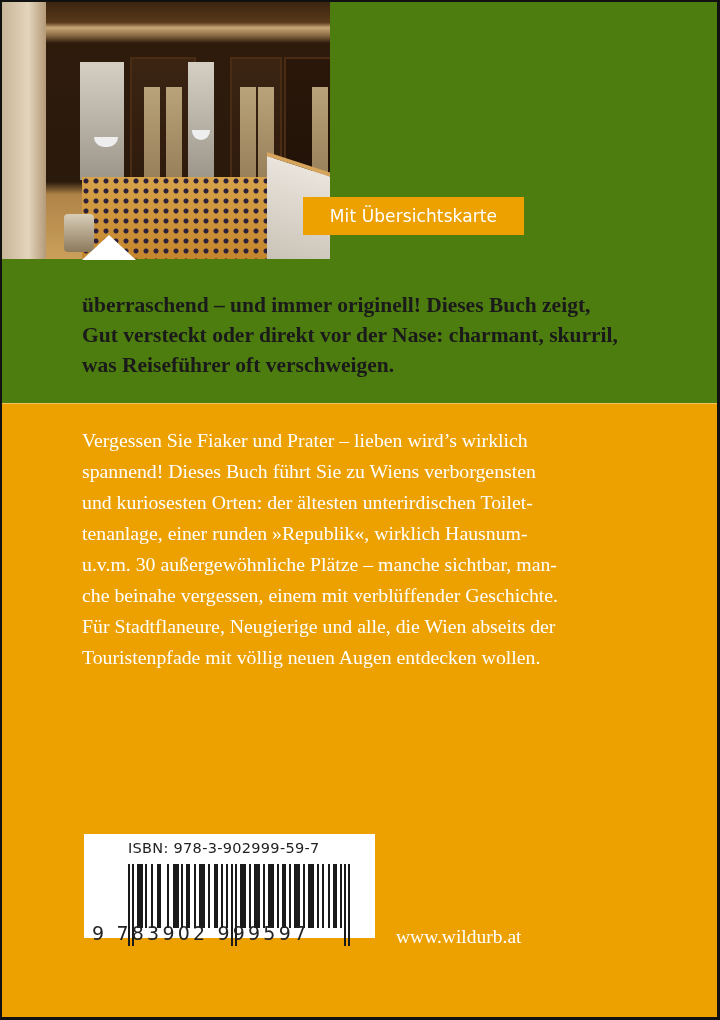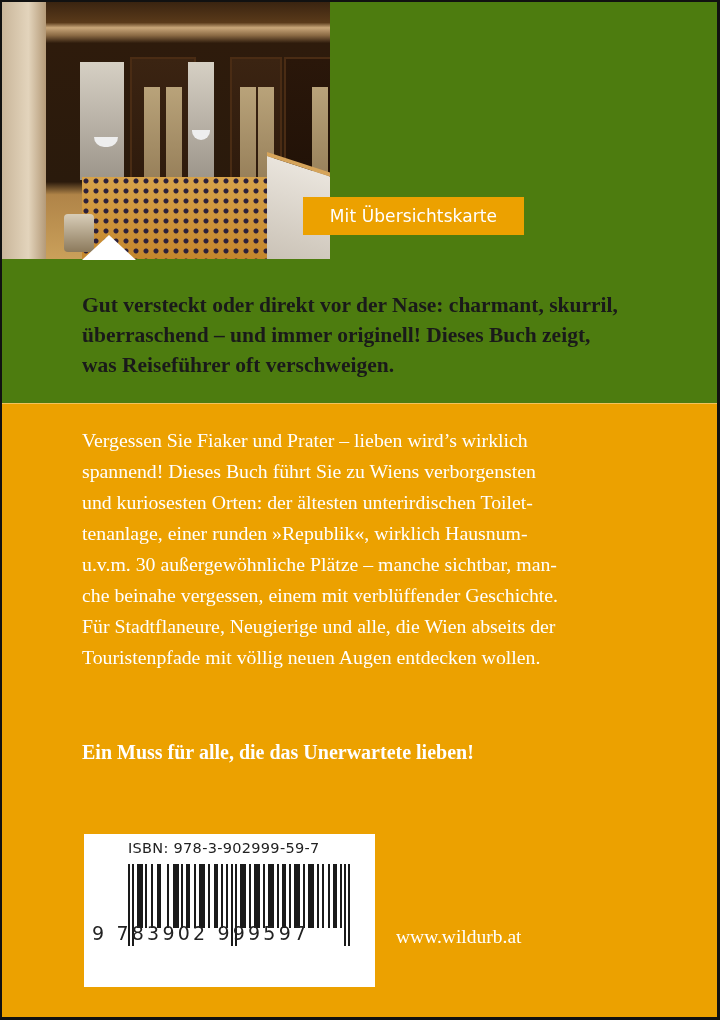--- a/index.html
+++ b/index.html
@@ -23,21 +23,21 @@
   .notch { position:absolute; left:80px; top:233px; width:0; height:0; border-left:27px solid transparent; border-right:27px solid transparent; border-bottom:25px solid #ffffff; }
   .badge { position:absolute; left:301px; top:195px; width:221px; height:38px; background:#eca100; color:#ffffff;
     font-family:"DejaVu Sans", sans-serif; font-size:17px; line-height:38px; text-align:center; letter-spacing:0.1px; }
   .tagline { position:absolute; left:80px; top:288px; width:580px; font-family:"Liberation Serif", serif; font-weight:bold;
     font-size:21.5px; line-height:30px; color:#1a1a1a; }
   .orange { position:absolute; left:0; top:401px; width:715px; height:614px; background:#eca100; border-top:1px solid #f3c25c; }
   .body-text { position:absolute; left:80px; top:423px; width:580px; font-family:"Liberation Serif", serif; font-size:19.8px;
     line-height:31px; color:#ffffff; }
   .body-text span { display:block; white-space:nowrap; }
   .claim { position:absolute; left:80px; top:739px; font-family:"Liberation Serif", serif; font-weight:bold; font-size:20px; color:#ffffff; white-space:nowrap; }
-  .barcode-box { position:absolute; left:82px; top:832px; width:291px; height:153px; background:#ffffff; }
+  .barcode-box { position:absolute; left:82px; top:832px; width:291px; height:104px; background:#ffffff; }
   .isbn-label { position:absolute; left:44px; top:6px; font-family:"DejaVu Sans", sans-serif; font-size:14.5px; color:#222; white-space:nowrap; letter-spacing:0.3px; }
   .bars { position:absolute; left:44px; top:30px; width:222px; height:88px; }
   .bars i { position:absolute; top:0; background:#1a1a1a; display:block; }
   .bars i.short { height:64px; }
   .bars i.long { height:82px; }
   .digits { position:absolute; left:8px; top:88px; font-family:"DejaVu Sans", sans-serif; font-size:19px; color:#222; white-space:nowrap; letter-spacing:3.2px; }
   .url { position:absolute; left:394px; top:924px; font-family:"Liberation Serif", serif; font-weight:normal; font-size:19.5px; color:#ffffff; white-space:nowrap; }
 </style>
 </head>
 <body>
@@ -63,40 +63,39 @@
     </div>
     <div class="floor"></div>
     <div class="bin"></div>
     <div class="rail"></div>
   </div>
   <div class="notch"></div>
 
   <div class="badge">Mit Übersichtskarte</div>
 
   <div class="tagline">
+    <div>überraschend – und immer originell! Dieses Buch zeigt,</div>
     <div>Gut versteckt oder direkt vor der Nase: charmant, skurril,</div>
-    <div>überraschend – und immer originell! Dieses Buch zeigt,</div>
     <div>was Reiseführer oft verschweigen.</div>
   </div>
 
   <div class="orange">
   </div>
 
   <div class="body-text">
     <span>Vergessen Sie Fiaker und Prater – lieben wird’s wirklich</span>
     <span>spannend! Dieses Buch führt Sie zu Wiens verborgensten</span>
     <span>und kuriosesten Orten: der ältesten unterirdischen Toilet-</span>
     <span>tenanlage, einer runden »Republik«, wirklich Hausnum-</span>
     <span>u.v.m. 30 außergewöhnliche Plätze – manche sichtbar, man-</span>
     <span>che beinahe vergessen, einem mit verblüffender Geschichte.</span>
     <span>Für Stadtflaneure, Neugierige und alle, die Wien abseits der</span>
     <span>Touristenpfade mit völlig neuen Augen entdecken wollen.</span>
   </div>
 
-  <div class="claim">Ein Muss für alle, die das Unerwartete lieben!</div>
 
   <div class="barcode-box">
     <div class="isbn-label">ISBN: 978-3-902999-59-7</div>
     <div class="bars">
       <i class="long" style="left:0px;width:2px"></i>
         <i class="long" style="left:4px;width:2px"></i>
       <i class="short" style="left:9px;width:6px"></i>
         <i class="short" style="left:17px;width:2px"></i>
       <i class="short" style="left:23px;width:2px"></i>
         <i class="short" style="left:29px;width:4px"></i>

